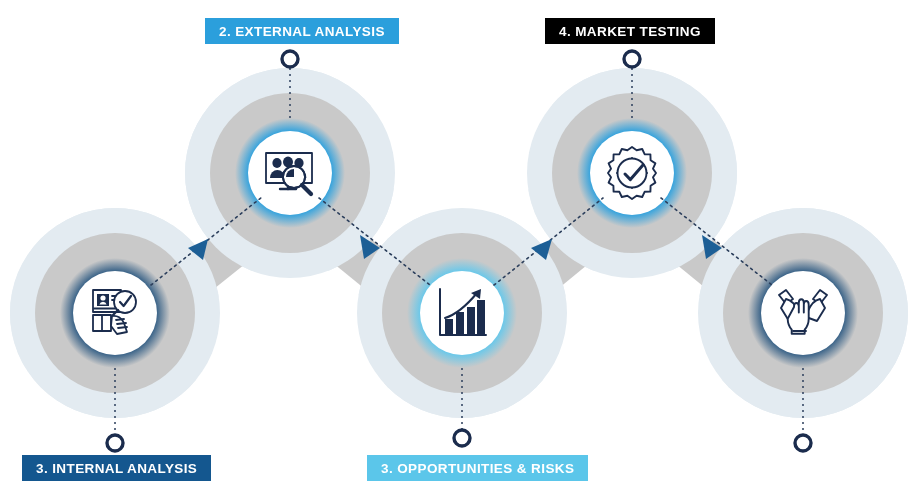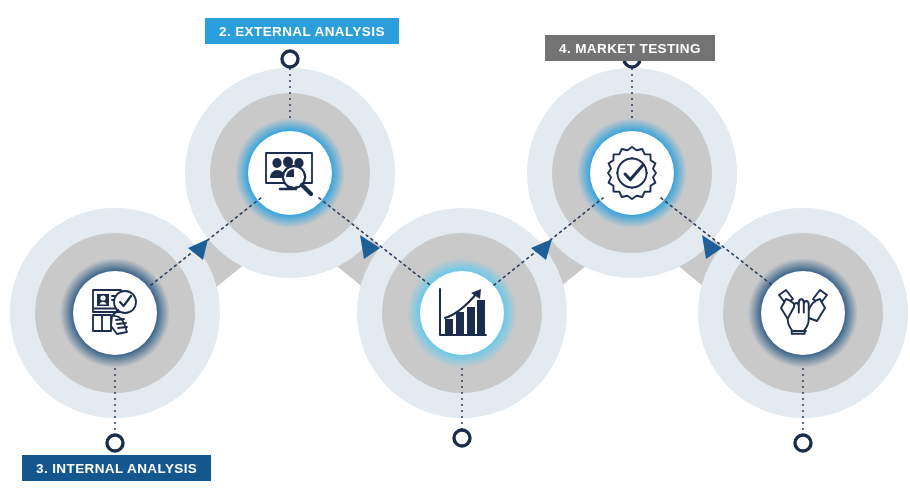--- a/index.html
+++ b/index.html
@@ -230,17 +230,18 @@
                0,-8 c0,-2.3 1,-3.6 2.4,-3.6 1.5,0 2.5,1.3 2.5,3.7 l0,14
                c0,5 -1.5,8 -4,11 l0,4 -13,0 0,-4 c-2.5,-3 -4,-6 -4,-11 z" fill="#ffffff"></path>
       <line x1="-10" y1="18" x2="3" y2="18"></line>
     </g>
   </svg>
 
   <div class="label-box" style="left:22px;top:455px;background:#14578f;">3. INTERNAL ANALYSIS</div>
 
   <div class="label-box" style="left:205px;top:18px;background:#2b9fdc;">2. EXTERNAL ANALYSIS</div>
 
-
-  <div class="label-box" style="left:545px;top:35px;background:#737373;">4. MARKET TESTING</div>
+  <div class="label-box" style="left:367px;top:455px;background:#5bc6ea;">3. OPPORTUNITIES &amp; RISKS</div>
+
+  <div class="label-box" style="left:545px;top:18px;background:#000000;">4. MARKET TESTING</div>
 
 
 </div>
 
 </body></html>

